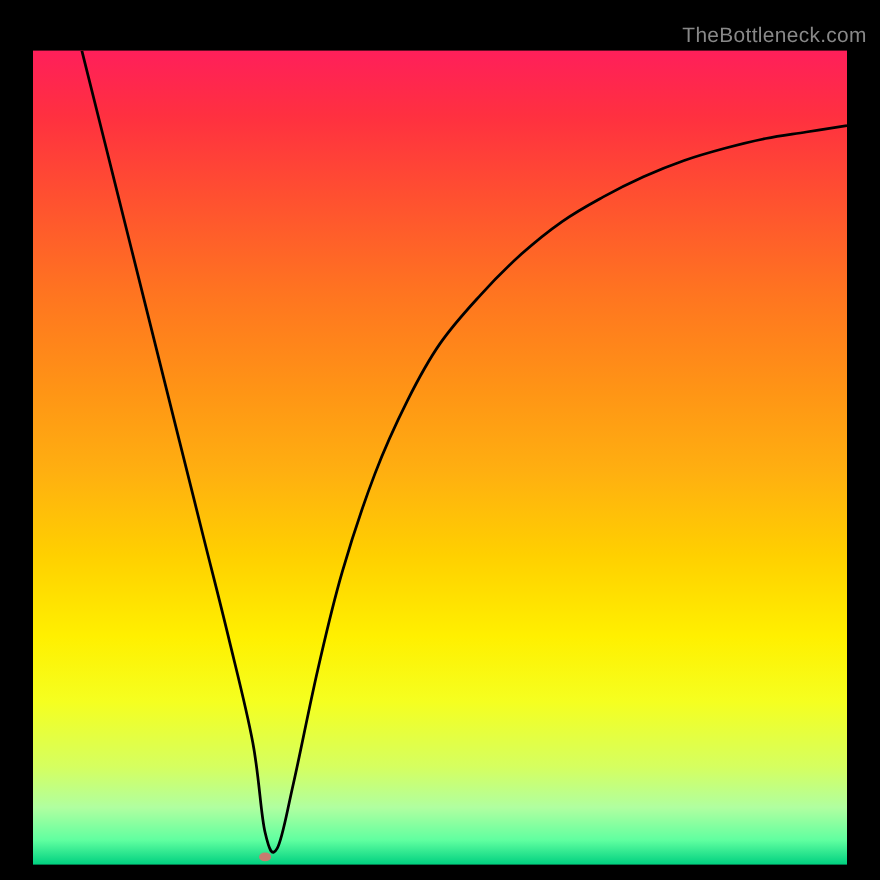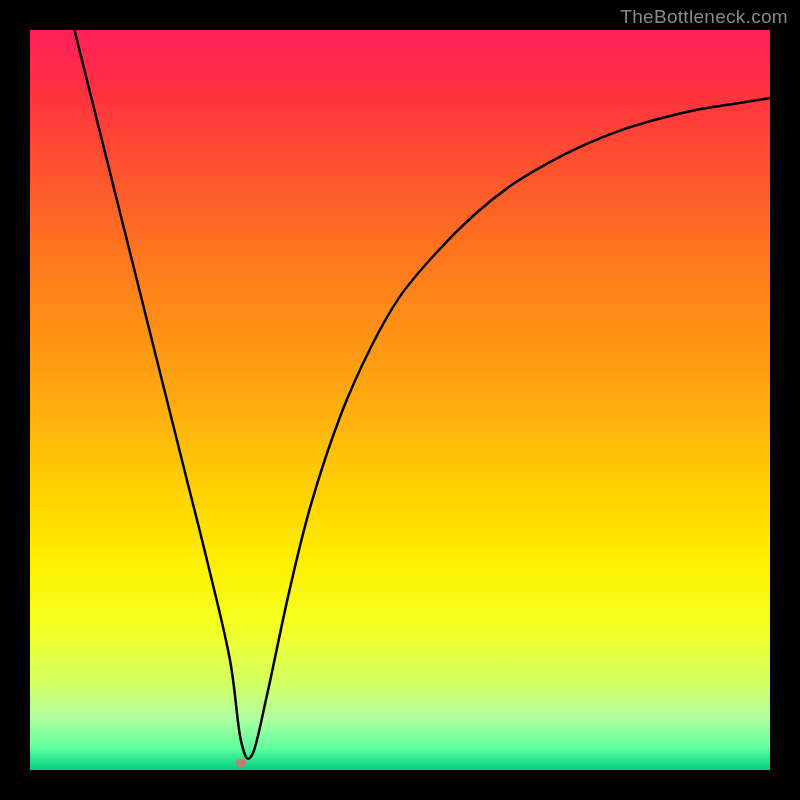--- a/index.html
+++ b/index.html
@@ -9,21 +9,21 @@
   }
   body {
     width: 800px;
     height: 800px;
     background: #000;
     position: relative;
     font-family: Arial, sans-serif;
   }
   .chart-container {
     position: absolute;
-    top: 0;
+    top: 16px;
     left: 0;
     width: 800px;
     height: 733px;
   }
   .plot-area {
     position: absolute;
     top: 30px;
     left: 30px;
     width: 740px;
     height: 740px;

